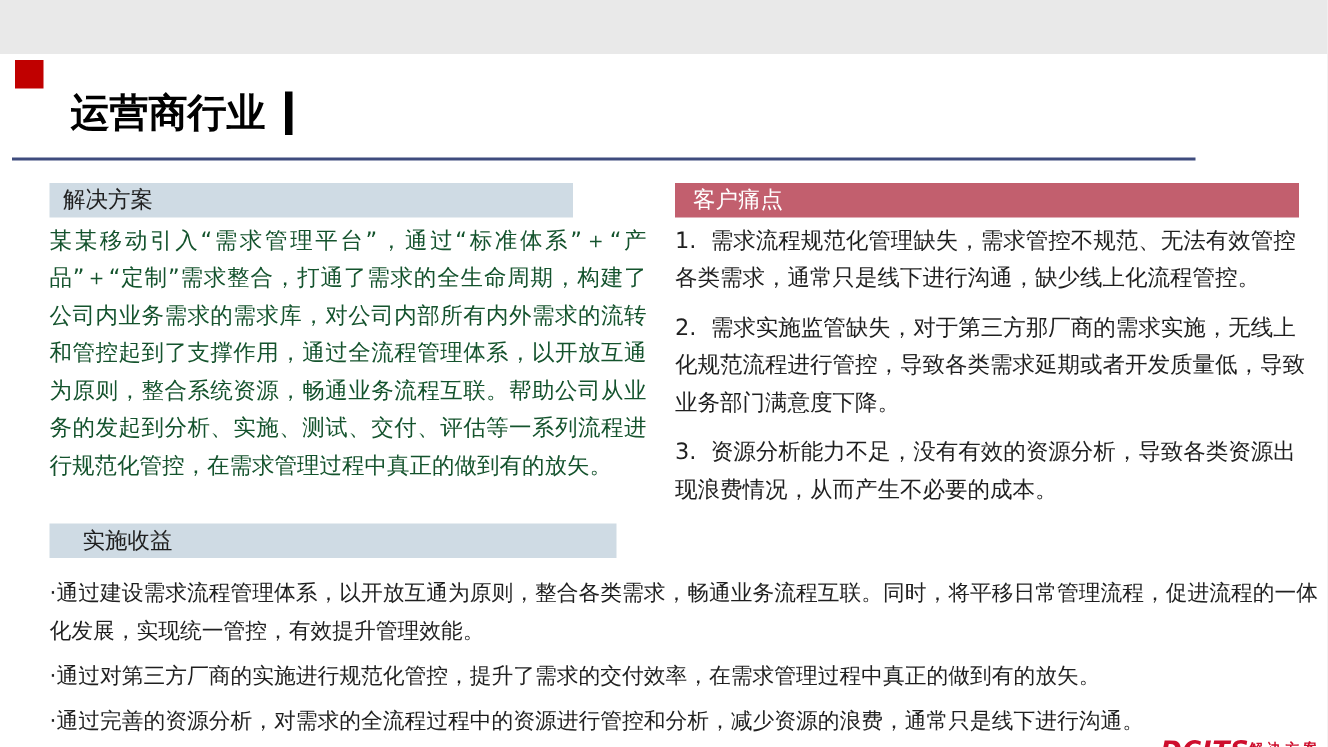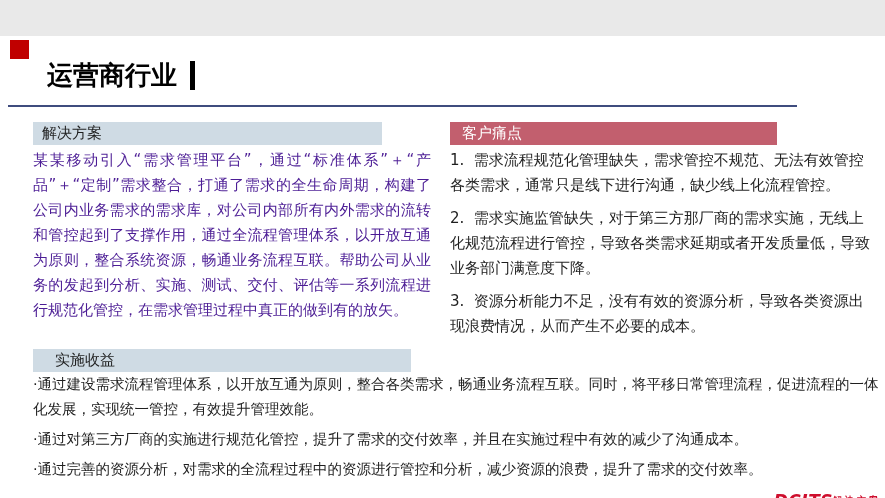--- a/index.html
+++ b/index.html
@@ -16,32 +16,32 @@
   }
   .title-divider { width:5px; height:29px; background:#000; margin:0 9px 0 13px; }
   .title-rule { position:absolute; left:8px; top:69px; width:789px; height:0; border-top:2px solid #3f4c7e; }
 
   .section-header {
     position:absolute; height:23px; line-height:23px; font-size:15px;
     background:#cfdbe4; color:#1f1f1f; padding-left:9px; box-sizing:border-box;
   }
   .sol-header  { left:33px; top:86px;  width:349px; }
   .ben-header  { left:33px; top:313px; width:378px;padding-left:22px; }
-  .pain-header { position:absolute; left:450px; top:86px; width:327px; height:23px; line-height:23px;
+  .pain-header { position:absolute; left:450px; top:86px; width:416px; height:23px; line-height:23px;
                  font-size:15px; background:#c25f6e; color:#ffffff; padding-left:12px; box-sizing:border-box; }
 
   .sol-body {
     position:absolute; left:33px; top:112px; width:398px;
-    font-size:15px; line-height:25px; color:#4c1d95; text-align:justify;
+    font-size:15px; line-height:25px; color:#14532d; text-align:justify;
   }
   .pain-body { position:absolute; left:450px; top:112px; width:426px; }
   .pain-body p {
     margin:0 0 8px 0; font-size:15px; line-height:25px; color:#1f1f1f; white-space:pre-wrap;
   }
-  .ben-body { position:absolute; left:33px; top:336px; width:848px; }
+  .ben-body { position:absolute; left:33px; top:348px; width:848px; }
   .ben-body p {
     margin:0 0 5px 0; font-size:14.5px; line-height:25px; color:#1f1f1f; white-space:pre-wrap;
   }
 
   .logo { position:absolute; right:4px; bottom:8px; display:flex; align-items:flex-start; }
   .logo-swirl { width:42px; height:32px; margin-right:3px; margin-top:1px; }
   .logo-text { display:flex; flex-direction:row; line-height:1; }
   .logo-name { font-size:17px; font-weight:bold; font-style:italic; color:#ce0e2d; letter-spacing:0.5px; }
   .logo-sub  { font-size:9px;  font-weight:bold; color:#ce0e2d; letter-spacing:3px; margin-top:3px; }
 </style>
@@ -68,22 +68,22 @@
   <div class="pain-body">
       <p>1.  需求流程规范化管理缺失，需求管控不规范、无法有效管控各类需求，通常只是线下进行沟通，缺少线上化流程管控。</p>
       <p>2.  需求实施监管缺失，对于第三方那厂商的需求实施，无线上化规范流程进行管控，导致各类需求延期或者开发质量低，导致业务部门满意度下降。</p>
       <p>3.  资源分析能力不足，没有有效的资源分析，导致各类资源出现浪费情况，从而产生不必要的成本。</p>
     </div>
 
   <div class="section-header ben-header">实施收益</div>
 
   <div class="ben-body">
       <p>·通过建设需求流程管理体系，以开放互通为原则，整合各类需求，畅通业务流程互联。同时，将平移日常管理流程，促进流程的一体化发展，实现统一管控，有效提升管理效能。</p>
-      <p>·通过对第三方厂商的实施进行规范化管控，提升了需求的交付效率，并且在实施过程中有效的减少了沟通成本。</p>
-      <p>·通过完善的资源分析，对需求的全流程过程中的资源进行管控和分析，减少资源的浪费，提升了需求的交付效率。</p>
+      <p>·通过对第三方厂商的实施进行规范化管控，提升了需求的交付效率，在需求管理过程中真正的做到有的放矢。</p>
+      <p>·通过完善的资源分析，对需求的全流程过程中的资源进行管控和分析，减少资源的浪费，通常只是线下进行沟通。</p>
     </div>
 
   <div class="logo">
     <svg class="logo-swirl" viewBox="0 0 44 34" xmlns="http://www.w3.org/2000/svg">
       <path d="M36 7 C43 14 40 24 29 27 C18 30 7 26 6 18 C5 11 13 5 21 7 C28 9 30 16 24 19 C19 21 13 19 13 14" fill="none" stroke="#ce0e2d" stroke-width="4.5" stroke-linecap="round"></path>
     </svg>
     <div class="logo-text">
       <span class="logo-name">DCITS</span>
       <span class="logo-sub">解决方案</span>
     </div>

